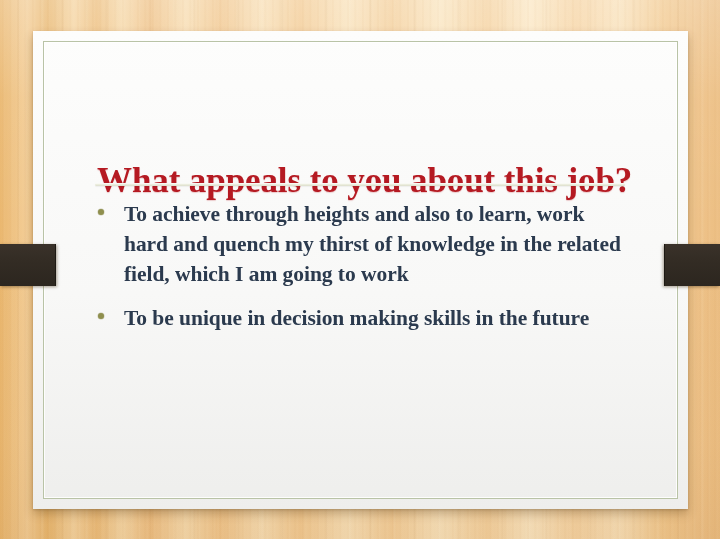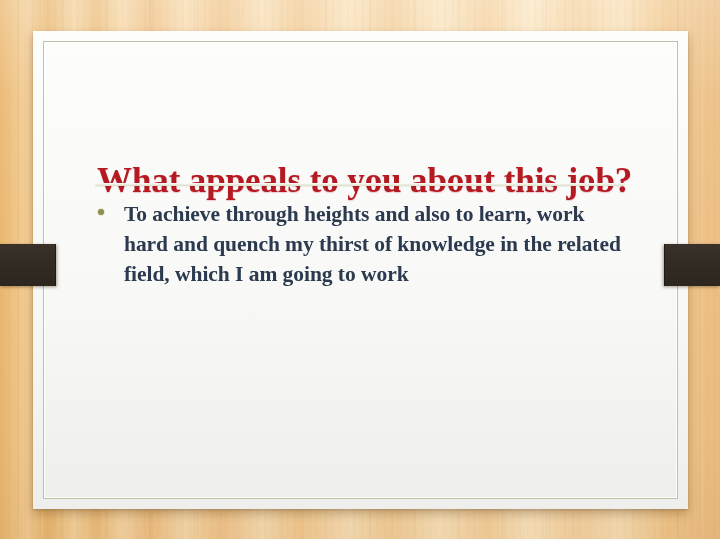--- a/index.html
+++ b/index.html
@@ -214,20 +214,24 @@
 
       <div id="title-rule"></div>
 
       <div id="bullet-list">
 
         <div class="bullet-row">
           <span class="bullet-dot"></span>
           <span class="bullet-text">To achieve through heights and also to learn, work hard and quench my thirst of knowledge in the related field, which I am going to work</span>
         </div>
 
+        <div class="bullet-row">
+          <span class="bullet-dot"></span>
+          <span class="bullet-text">To be unique in decision making skills in the future</span>
+        </div>
 
       </div>
     </div>
   </div>
 
   <div id="side-tab-left" class="side-tab"></div>
   <div id="side-tab-right" class="side-tab"></div>
 
 </div>
 

